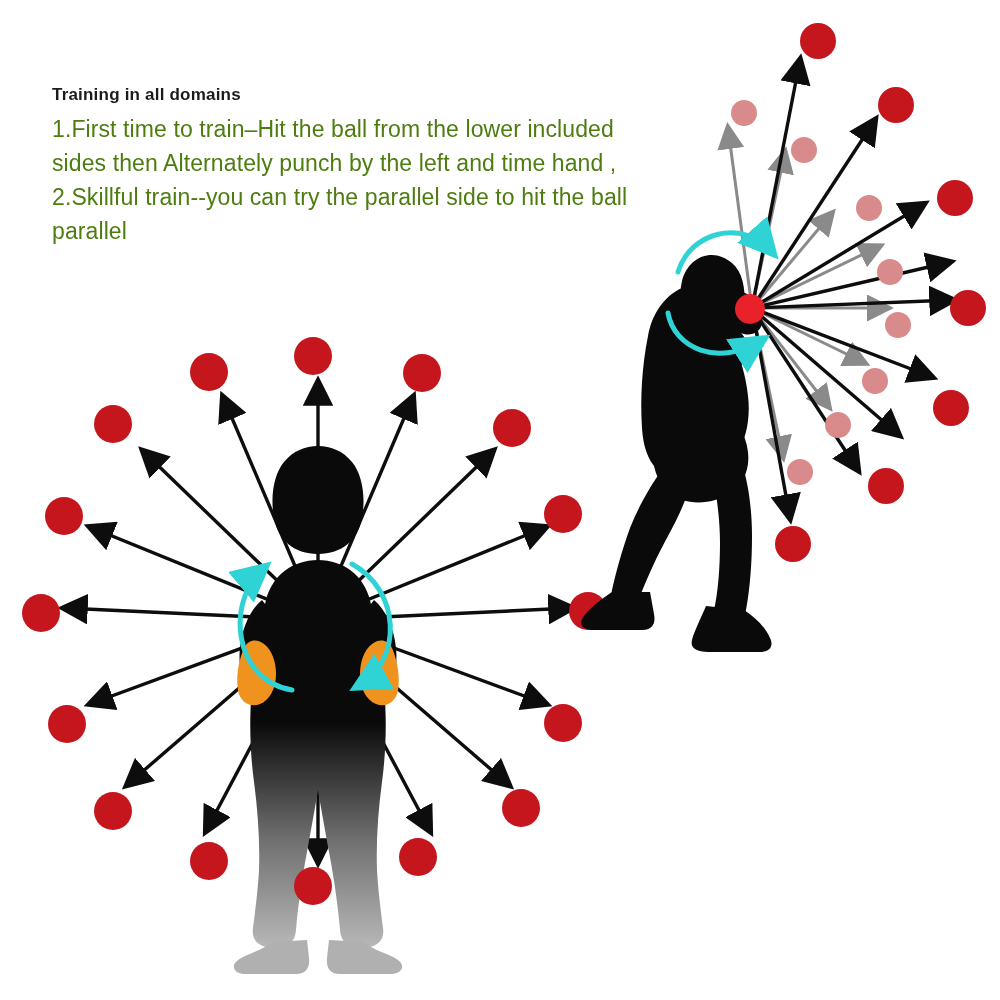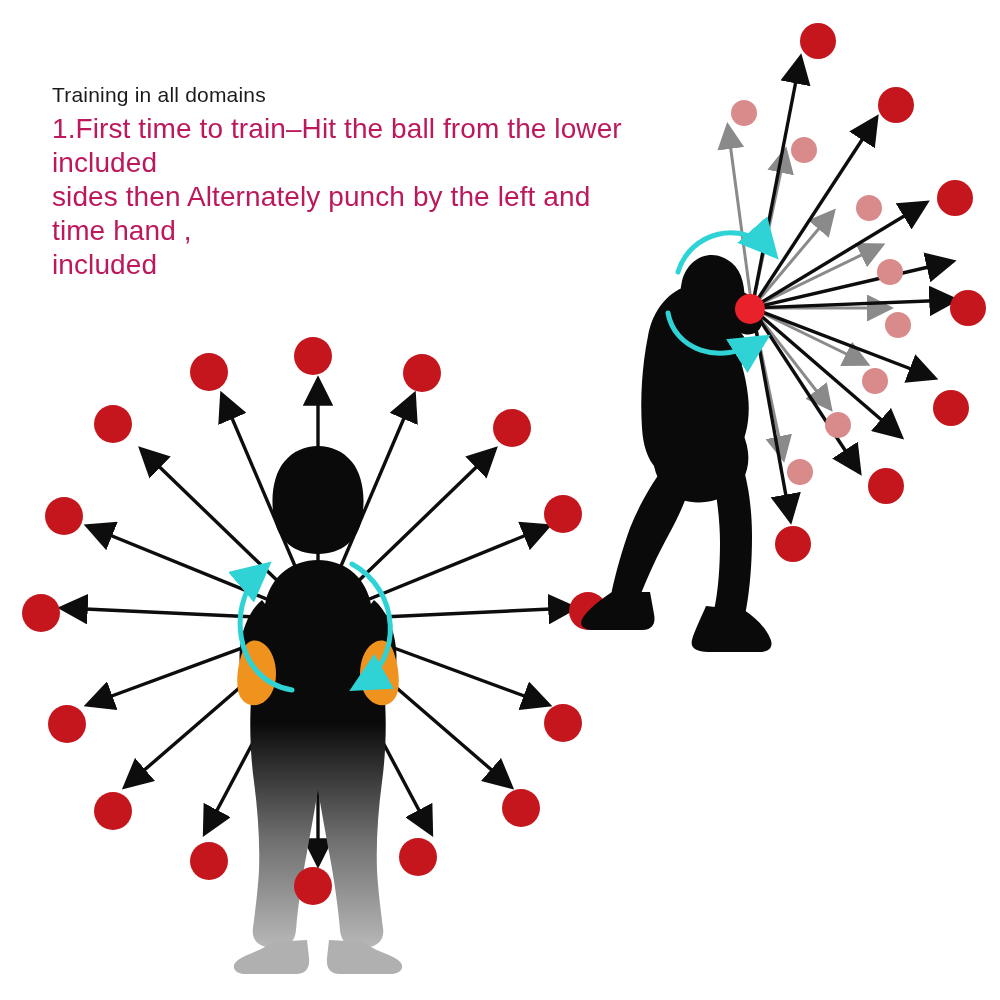--- a/index.html
+++ b/index.html
@@ -22,29 +22,29 @@
     width: 1000px;
     height: 1000px;
   }
   .instructions {
     position: absolute;
     left: 52px;
     top: 78px;
     width: 580px;
   }
   .instructions .heading {
-    font-size: 21px;
-    font-weight: normal;
+    font-size: 17px;
+    font-weight: bold;
     color: #1b1b1b;
     line-height: 34px;
     letter-spacing: 0.2px;
   }
   .instructions .line {
-    font-size: 28px;
-    color: #be185d;
+    font-size: 23px;
+    color: #4d7c0f;
     line-height: 34px;
     letter-spacing: 0.1px;
     white-space: pre-wrap;
   }
 </style>
 </head>
 <body>
 
 <div id="root">
 
@@ -216,16 +216,17 @@
         <circle cx="886" cy="486" r="18"></circle>
         <circle cx="793" cy="544" r="18"></circle>
       </g>
     </g>
   </svg>
 
   <div class="instructions">
     <div class="heading">Training in all domains</div>
     <div class="line">1.First time to train–Hit the ball from the lower included</div>
     <div class="line">sides then Alternately punch by the left and time hand ,</div>
-    <div class="line">included</div>
+    <div class="line">2.Skillful train--you can try the parallel side to hit the ball</div>
+    <div class="line">parallel</div>
   </div>
 
 </div>
 
 </body></html>

